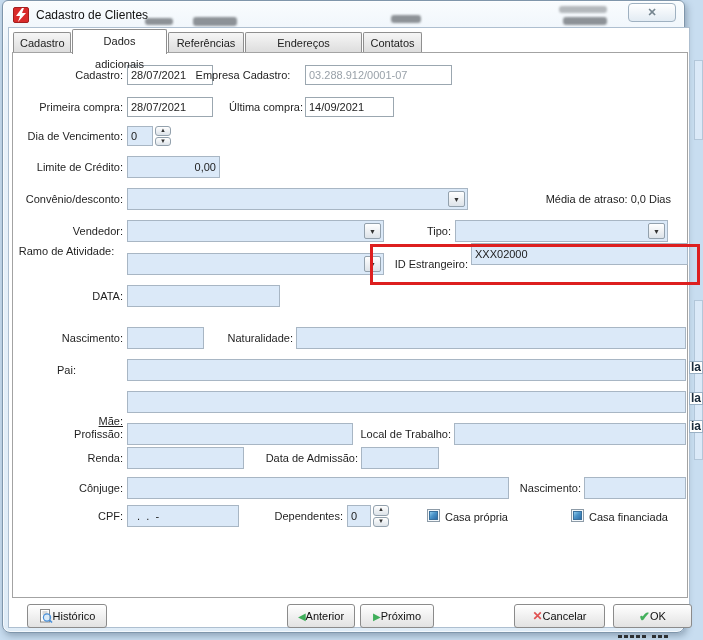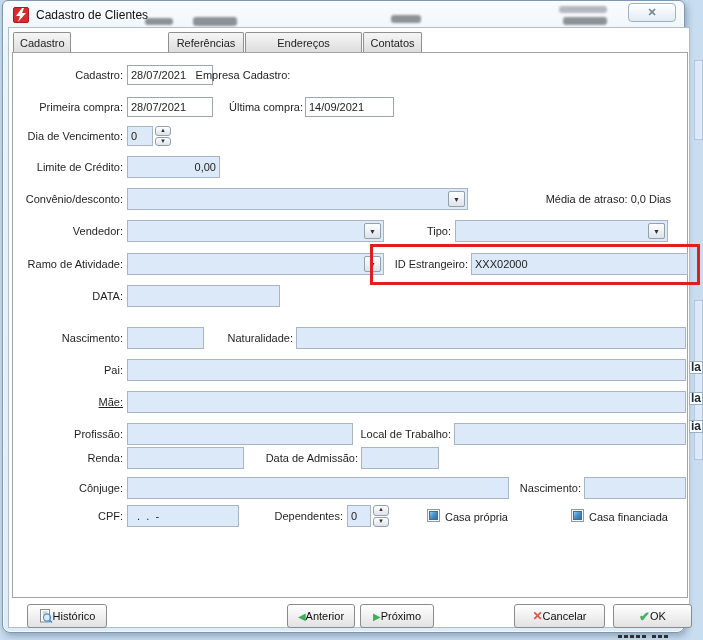--- a/index.html
+++ b/index.html
@@ -90,28 +90,30 @@
     <div class="smudge" style="left:190px; top:16px; width:44px; height:9px;"></div>
     <div class="smudge" style="left:388px; top:14px; width:30px; height:8px;"></div>
     <div class="smudge" style="left:556px; top:5px; width:48px; height:7px; opacity:.35;"></div>
     <div class="smudge" style="left:560px; top:16px; width:44px; height:8px;"></div>
     <div class="close-btn"><span>✕</span></div>
   </div>
 
   <div class="client"></div>
 
   <div class="tab" style="left:10px; width:58px;">Cadastro</div>
+  <div class="tab active" style="left:69px; width:95px;">Dados adicionais</div>
   <div class="tab" style="left:165px; width:76px;">Referências</div>
   <div class="tab" style="left:242px; width:117px;">Endereços adicionais</div>
   <div class="tab" style="left:360px; width:59px;">Contatos</div>
   <div class="tab-panel"></div>
 
   <div class="lbl" style="left:7px; top:68px; width:113px;">Cadastro:</div>
   <input class="fld" style="left: 124px; top: 64px; width: 86px; height: 20px;" value="28/07/2021">
   <div class="lbl" style="left:180px; top:68px; width:120px;text-align:center;">Empresa Cadastro:</div>
+  <input class="fld gray-text" readonly="" style="left: 302px; top: 64px; width: 147px; height: 20px;" value="03.288.912/0001-07">
 
   <div class="lbl" style="left:7px; top:100px; width:113px;">Primeira compra:</div>
   <input class="fld" style="left: 124px; top: 96px; width: 86px; height: 20px;" value="28/07/2021">
   <div class="lbl" style="left:180px; top:100px; width:120px;">Última compra:</div>
   <input class="fld" style="left: 302px; top: 96px; width: 89px; height: 20px;" value="14/09/2021">
 
   <div class="lbl" style="left:7px; top:129px; width:113px;">Dia de Vencimento:</div>
   <input class="fld blue" style="left: 124px; top: 125px; width: 26px; height: 20px;" value="0">
   <div class="spin-btns" style="left:152px; top:125px; height:20px;">
     <div>▲</div>
@@ -129,40 +131,40 @@
 
   <div class="lbl" style="left:7px; top:224px; width:113px;">Vendedor:</div>
   <div class="combo" style="left:124px; top:219px; width:257px; height:22px;">
     <div class="combo-btn">▼</div>
   </div>
   <div class="lbl" style="left:368px; top:224px; width:80px;">Tipo:</div>
   <div class="combo" style="left:452px; top:219px; width:213px; height:22px;">
     <div class="combo-btn">▼</div>
   </div>
 
-  <div class="lbl" style="left:7px; top:257px; width:113px;">Ramo de Atividade:</div>
+  <div class="lbl" style="left:7px; top:244px; width:113px;text-align:center;">Ramo de Atividade:</div>
   <div class="combo" style="left:124px; top:252px; width:257px; height:22px;">
     <div class="combo-btn">▼</div>
   </div>
   <div class="lbl" style="left:375px; top:257px; width:90px;">ID Estrangeiro:</div>
-  <input class="fld blue" style="left: 468px; top: 252px; width: 217px; height: 22px;" value="XXX02000">
+  <input class="fld blue" style="left: 468px; top: 242px; width: 217px; height: 22px;" value="XXX02000">
   <div class="annotation"></div>
 
   <div class="lbl" style="left:7px; top:289px; width:113px;">DATA:</div>
   <input class="fld blue" style="left: 124px; top: 284px; width: 153px; height: 22px;" value="">
 
   <div class="lbl" style="left:7px; top:331px; width:113px;">Nascimento:</div>
   <input class="fld blue" style="left: 124px; top: 326px; width: 77px; height: 22px;" value="">
   <div class="lbl" style="left:203px; top:331px; width:87px;">Naturalidade:</div>
   <input class="fld blue" style="left: 293px; top: 326px; width: 390px; height: 22px;" value="">
 
-  <div class="lbl" style="left:7px; top:363px; width:113px;">Pai:</div>
+  <div class="lbl" style="left:7px; top:363px; width:113px;text-align:center;">Pai:</div>
   <input class="fld blue" style="left: 124px; top: 358px; width: 559px; height: 22px;" value="">
 
-  <div class="lbl" style="left:7px; top:395px; width:113px;text-decoration:underline;">Mãe:</div>
+  <div class="lbl" style="left:7px; top:414px; width:113px;text-decoration:underline;">Mãe:</div>
   <input class="fld blue" style="left: 124px; top: 390px; width: 559px; height: 22px;" value="">
 
   <div class="lbl" style="left:7px; top:427px; width:113px;">Profissão:</div>
   <input class="fld blue" style="left: 124px; top: 422px; width: 226px; height: 22px;" value="">
   <div class="lbl" style="left:346px; top:427px; width:102px;">Local de Trabalho:</div>
   <input class="fld blue" style="left: 451px; top: 422px; width: 232px; height: 22px;" value="">
 
   <div class="lbl" style="left:7px; top:451px; width:113px;">Renda:</div>
   <input class="fld blue" style="left: 124px; top: 446px; width: 117px; height: 22px;" value="">
   <div class="lbl" style="left:248px; top:451px; width:107px;">Data de Admissão:</div>

